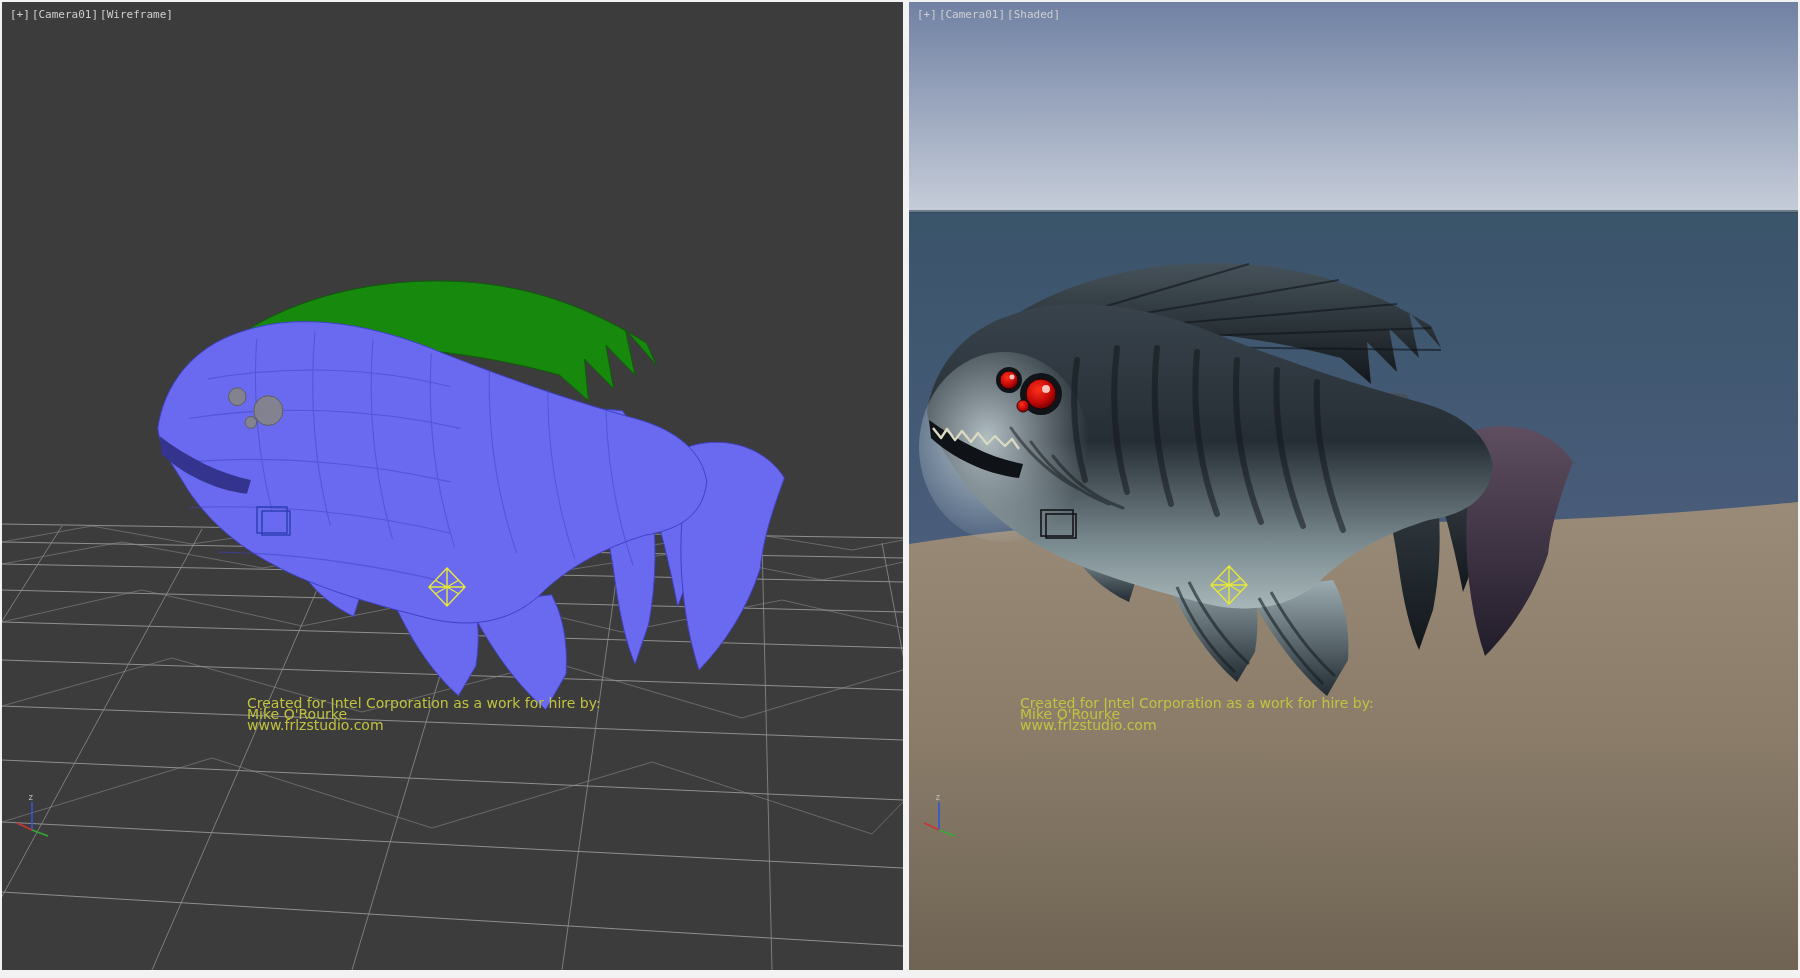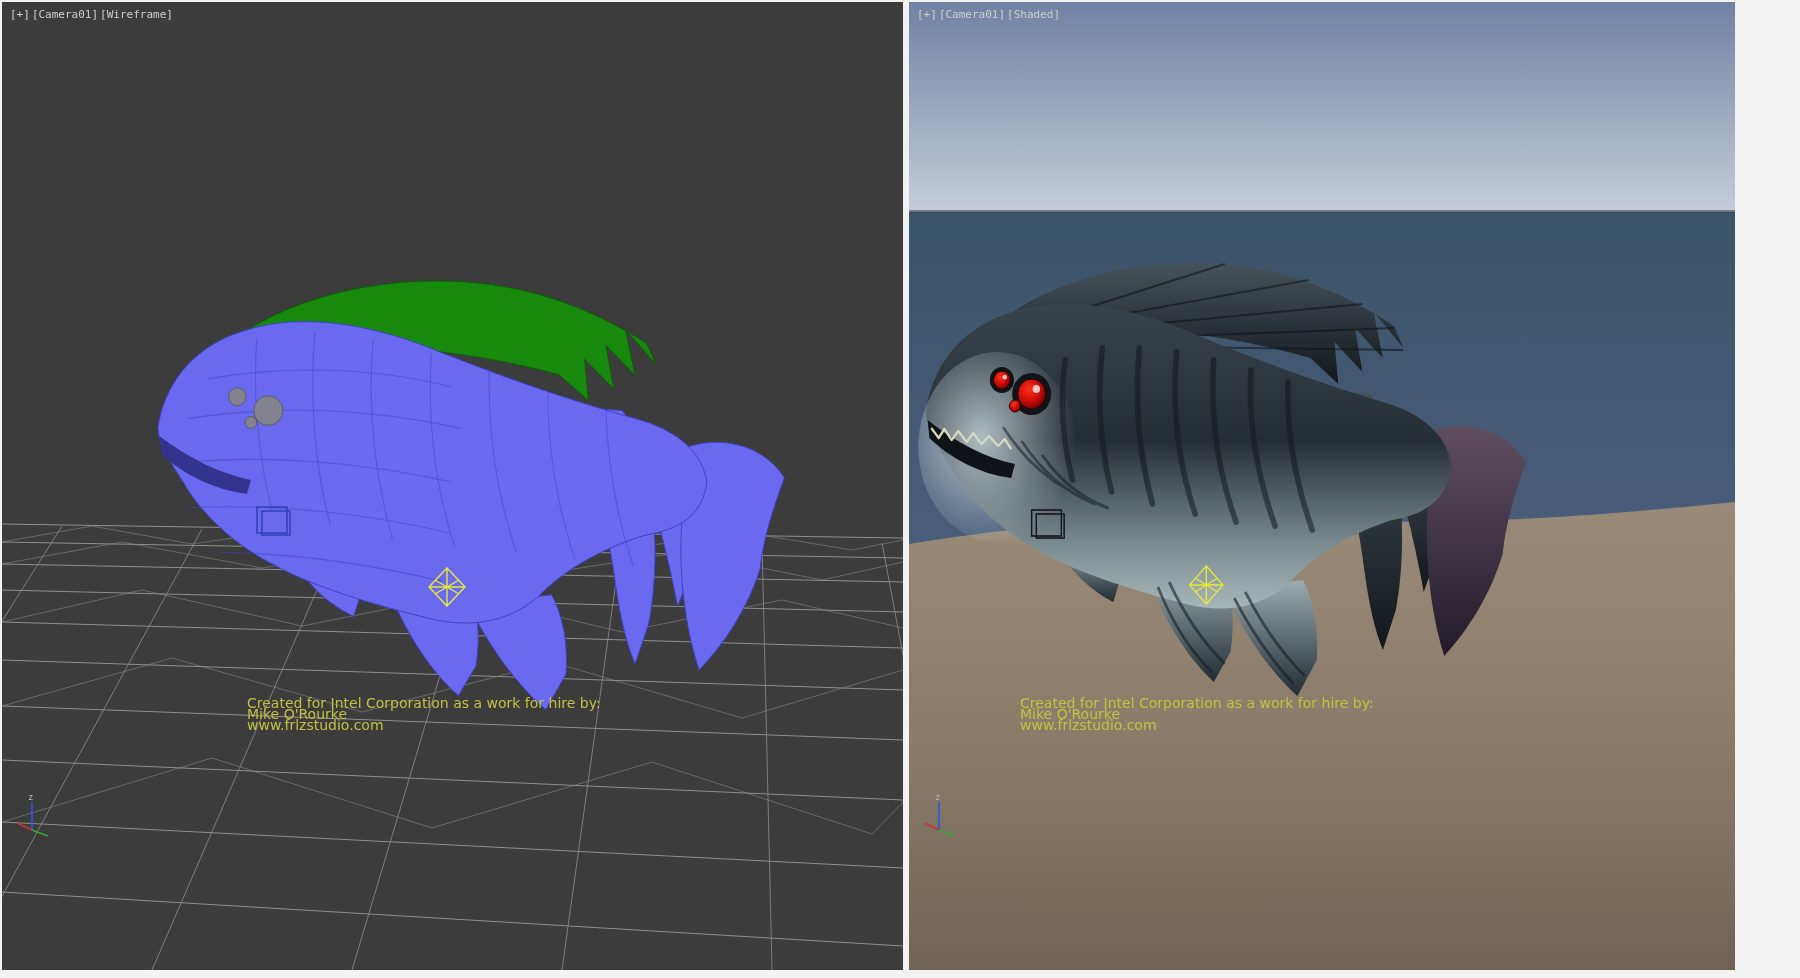--- a/index.html
+++ b/index.html
@@ -4,21 +4,21 @@
 <style>
   html,body{margin:0;padding:0;background:#202020;}
   .stage{
     position:relative;width:1800px;height:978px;
     background:var(--frame,#f2f2f2);
     overflow:hidden;
     font-family:"DejaVu Sans",sans-serif;
   }
   .viewport{position:absolute;top:2px;height:968px;overflow:hidden;}
   #vp-left{left:2px;width:901px;background:var(--wire-bg,#3c3c3c);}
-  #vp-right{left:909px;width:826px;background:#b91c1c;}
+  #vp-right{left:909px;width:889px;background:#b91c1c;}
   .scene{position:absolute;left:0;top:0;width:100%;height:100%;display:block;}
 
   .vp-label{
     position:absolute;left:8px;top:6px;
     font-family:"DejaVu Sans Mono",monospace;
     font-size:11px;color:var(--vp-label,#cfcfcf);
     letter-spacing:0px;cursor:default;user-select:none;
   }
   .vp-label span{margin-right:2px;}
 

